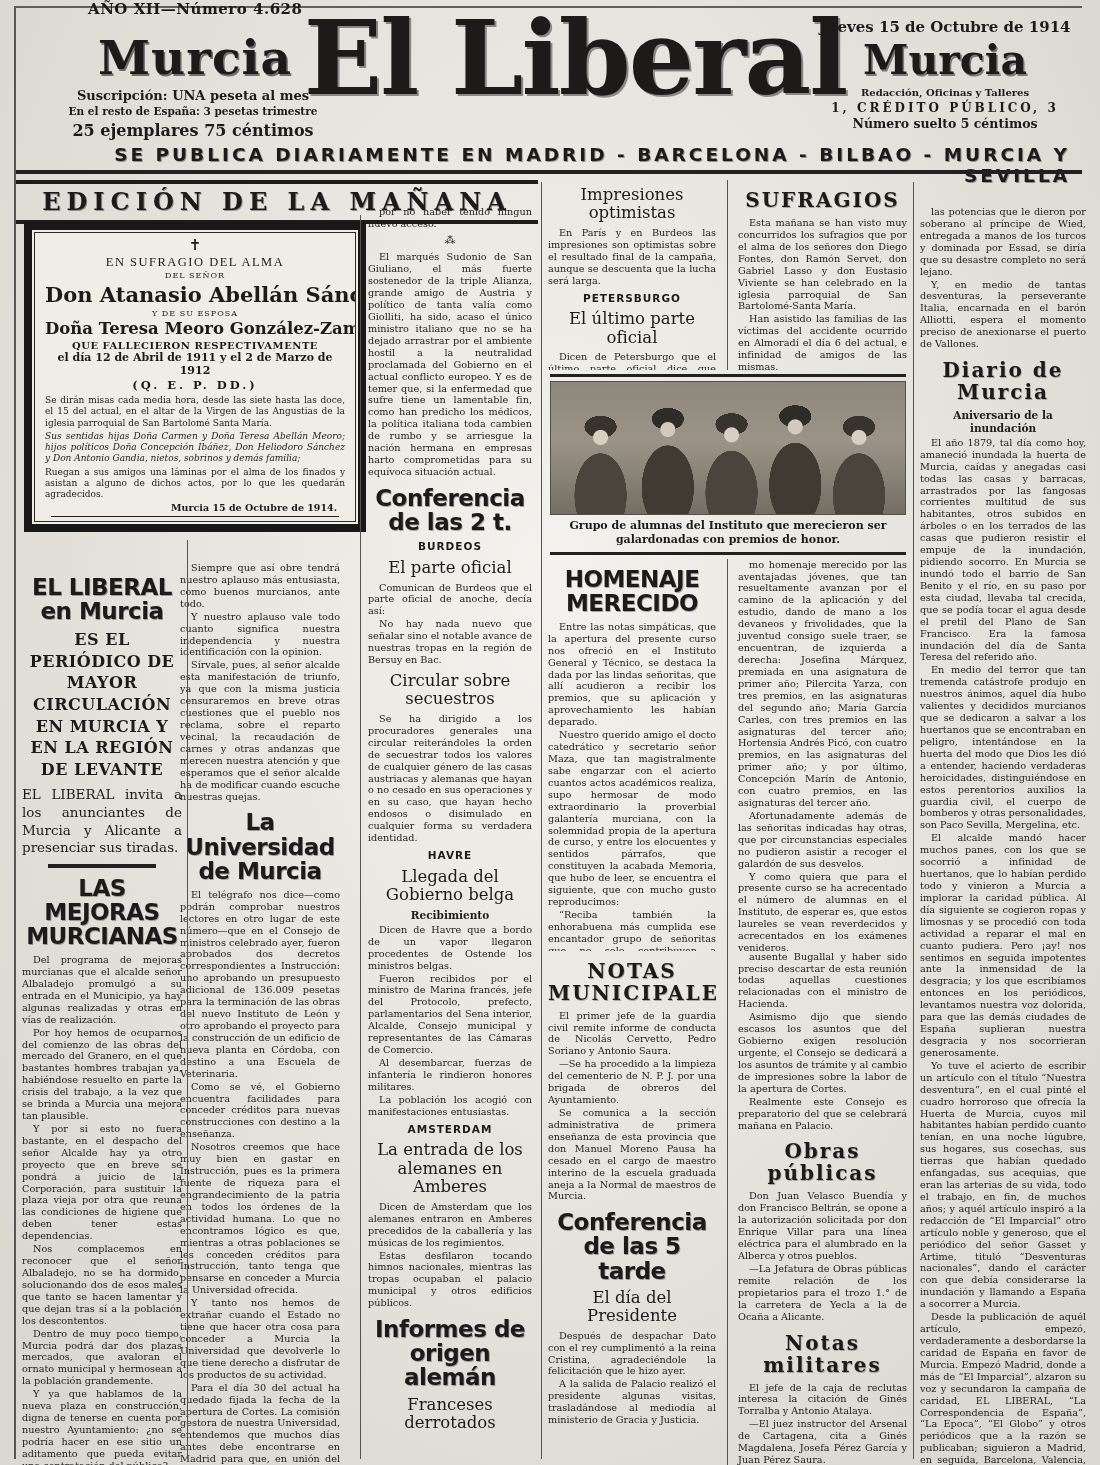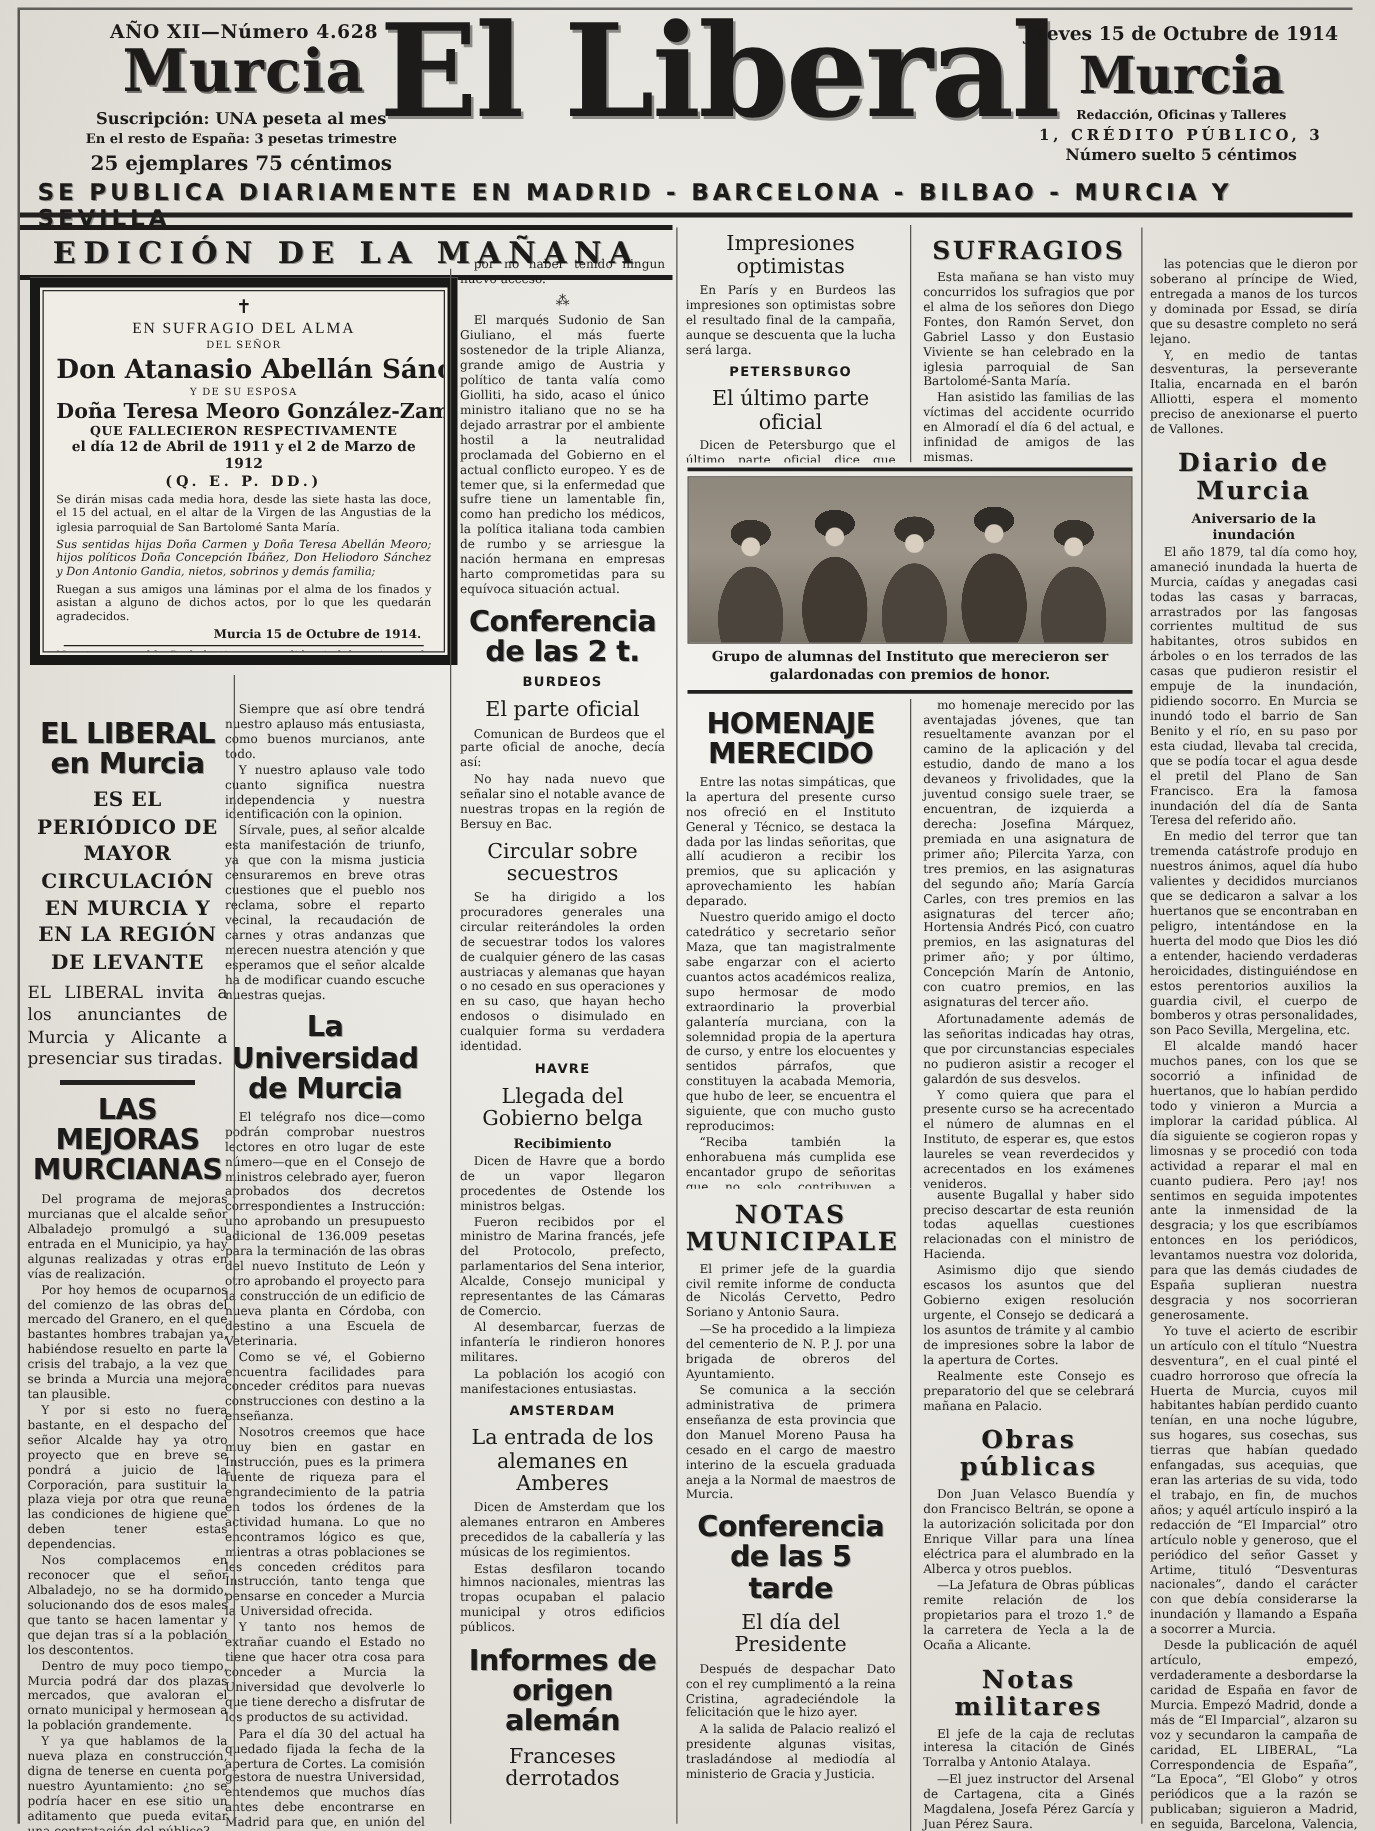--- a/index.html
+++ b/index.html
@@ -10,39 +10,39 @@
       #e8e5dd;
     font-family:"DejaVu Serif", serif;
     color:#1c1b19;
     overflow:hidden;
   }
   .sheet{position:absolute;inset:0;}
   .edge-rule{position:absolute;left:14px;top:8px;bottom:6px;width:2px;background:#2a2a28;opacity:.75;}
   .top-rule{position:absolute;left:14px;right:18px;top:6px;height:2px;background:#2a2a28;opacity:.7;}
 
   
-  .issue-line{position:absolute;left:88px;top:16px;font-size:15px;font-weight:bold;letter-spacing:.5px;}
+  .issue-line{position:absolute;left:88px;top:0;font-size:15px;font-weight:bold;letter-spacing:.5px;}
   .city-left{position:absolute;left:50px;top:34px;width:290px;text-align:center;
     font-size:47px;font-weight:bold;letter-spacing:1px;line-height:1;
     text-shadow:1.5px 1.5px 0 rgba(20,20,20,.55);}
   .left-lines{position:absolute;left:28px;top:88px;width:330px;text-align:center;line-height:1.3;}
   .left-l1{font-size:13px;font-weight:bold;}
   .left-l2{font-size:10.5px;font-weight:bold;}
   .left-l3{font-size:16px;font-weight:bold;margin-top:2px;}
   .paper-title{position:absolute;left:300px;top:4px;width:550px;text-align:center;
     font-size:103px;font-weight:bold;line-height:1.05;letter-spacing:-2px;
     text-shadow:2px 2px 0 rgba(25,25,25,.45);}
   .date-line{position:absolute;left:800px;top:18px;width:290px;text-align:center;font-size:15px;font-weight:bold;}
   .city-right{position:absolute;left:810px;top:40px;width:270px;text-align:center;
     font-size:41px;font-weight:bold;line-height:1;text-shadow:1.5px 1.5px 0 rgba(20,20,20,.5);}
   .right-lines{position:absolute;left:800px;top:86px;width:290px;text-align:center;line-height:1.35;}
   .right-l1{font-size:10px;font-weight:bold;}
   .right-l2{font-size:12px;font-weight:bold;letter-spacing:3px;}
   .right-l3{font-size:12.5px;font-weight:bold;}
-  .banner{position:absolute;left:30px;top:144px;width:1040px;text-align:left;
+  .banner{position:absolute;left:30px;top:144px;width:1040px;text-align:right;
     font-family:"DejaVu Sans",sans-serif;font-weight:bold;font-size:18.5px;letter-spacing:3px;
     text-shadow:1px 1px 0 rgba(20,20,20,.4);}
   .banner-rule{position:absolute;left:16px;right:18px;top:170px;height:4px;background:#22211f;}
 
   
   .edition{position:absolute;left:16px;top:180px;width:522px;
     border-top:4px solid #1d1c1a;border-bottom:4px solid #1d1c1a;
     padding:3px 0 4px;text-align:center;
     font-size:24px;font-weight:bold;letter-spacing:6px;
     text-shadow:1px 1px 0 rgba(25,25,25,.4);}
@@ -80,21 +80,21 @@
   .bk-sub{font-family:"DejaVu Sans",sans-serif;font-weight:bold;text-align:center;
     font-size:10.5px;letter-spacing:1px;margin:5px 0 1px;}
   .bk-b{font-weight:bold;text-align:center;font-size:10.5px;margin:3px 0 2px;}
   .bk-caps{font-weight:bold;text-align:center;font-size:16px;letter-spacing:.5px;line-height:1.35;margin:4px 0;}
   .bk-lead{font-size:13.5px;text-align:justify;line-height:1.3;margin:6px 0;}
   .bk-sep{text-align:center;font-size:11px;margin:4px 0;}
   .bk-rule{height:4px;background:#22211f;margin:7px 26px;}
 
   
   .center-region{position:absolute;left:548px;top:180px;width:360px;height:1280px;}
-  .cr-row{display:flex;overflow:hidden;justify-content:center;}
+  .cr-row{display:flex;overflow:hidden;}
   .subcol{width:168px;overflow:hidden;text-align:justify;font-size:9.7px;line-height:1.23;hyphens:auto;}
   .subcol + .subcol{border-left:1px solid #55534e;padding-left:10px;margin-left:11px;width:169px;}
   .row1{height:190px;}
   .row2{height:392px;}
   .row3{height:520px;}
   .photo{height:132px;margin:2px 2px 0;
     background:
       radial-gradient(circle at 14% 42%, #d8cfc0 0 7px, rgba(0,0,0,0) 8px),
       radial-gradient(circle at 33% 36%, #d3cabb 0 7px, rgba(0,0,0,0) 8px),
       radial-gradient(circle at 51% 40%, #d8cfc0 0 7px, rgba(0,0,0,0) 8px),

